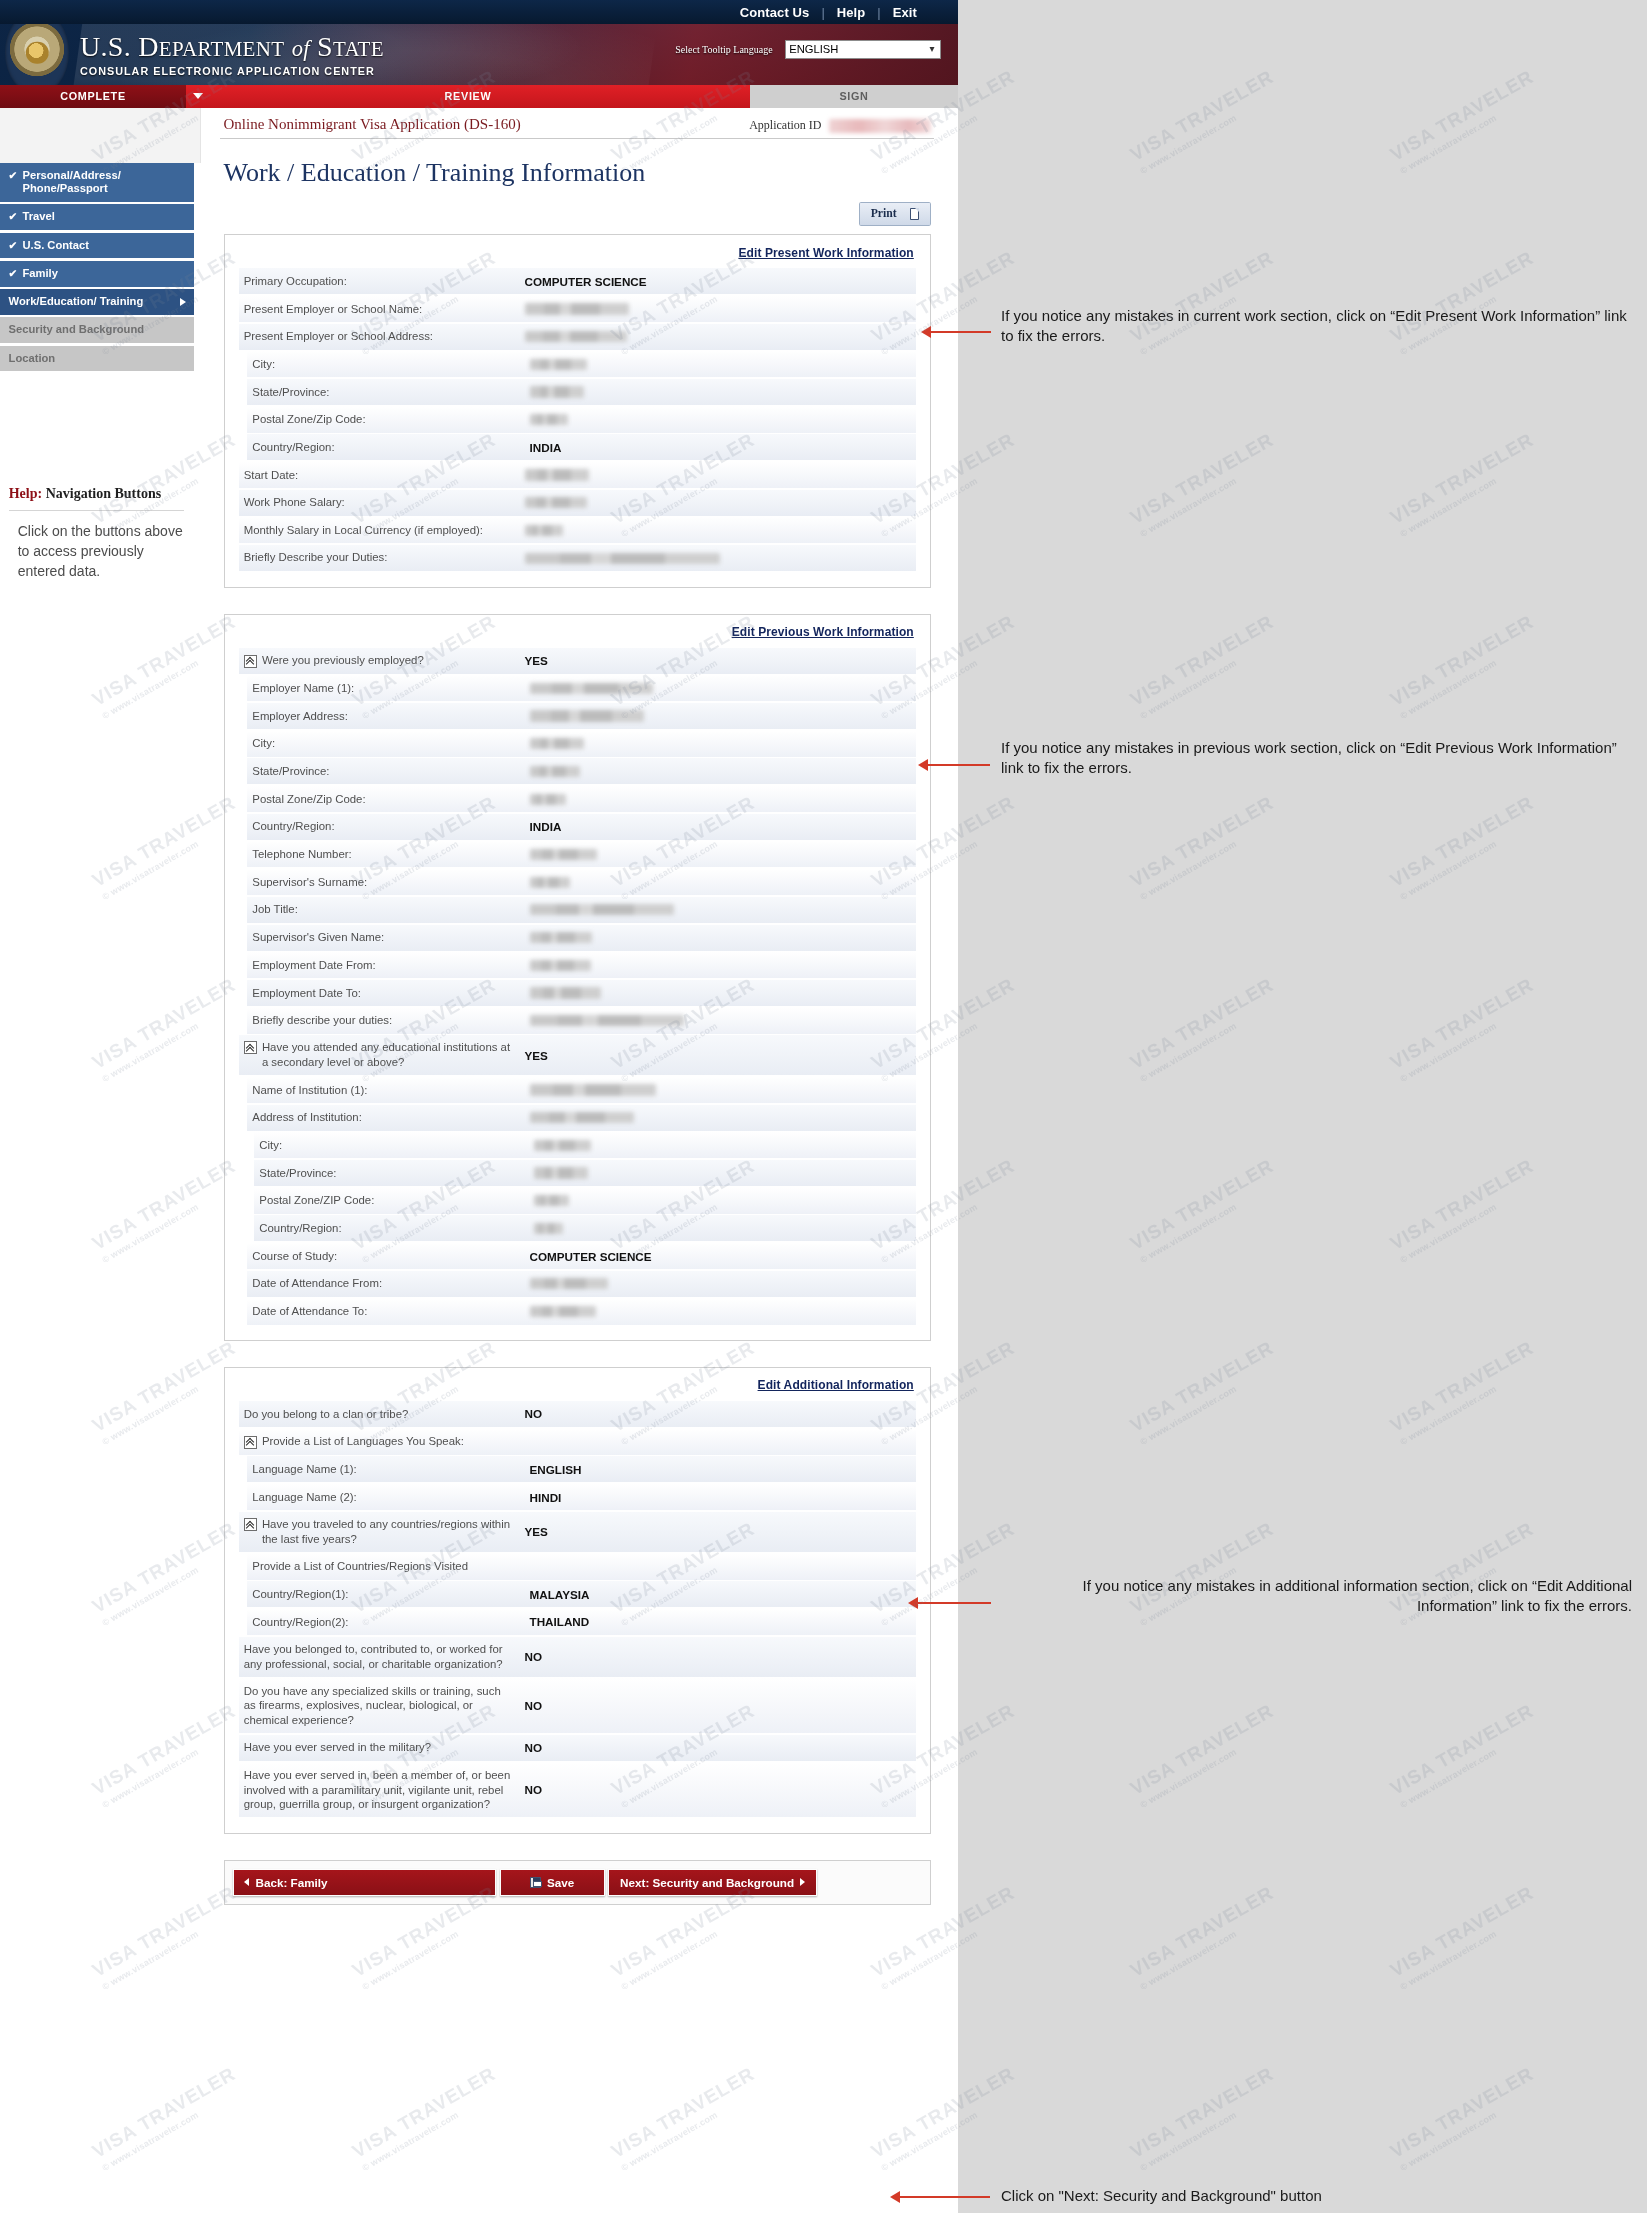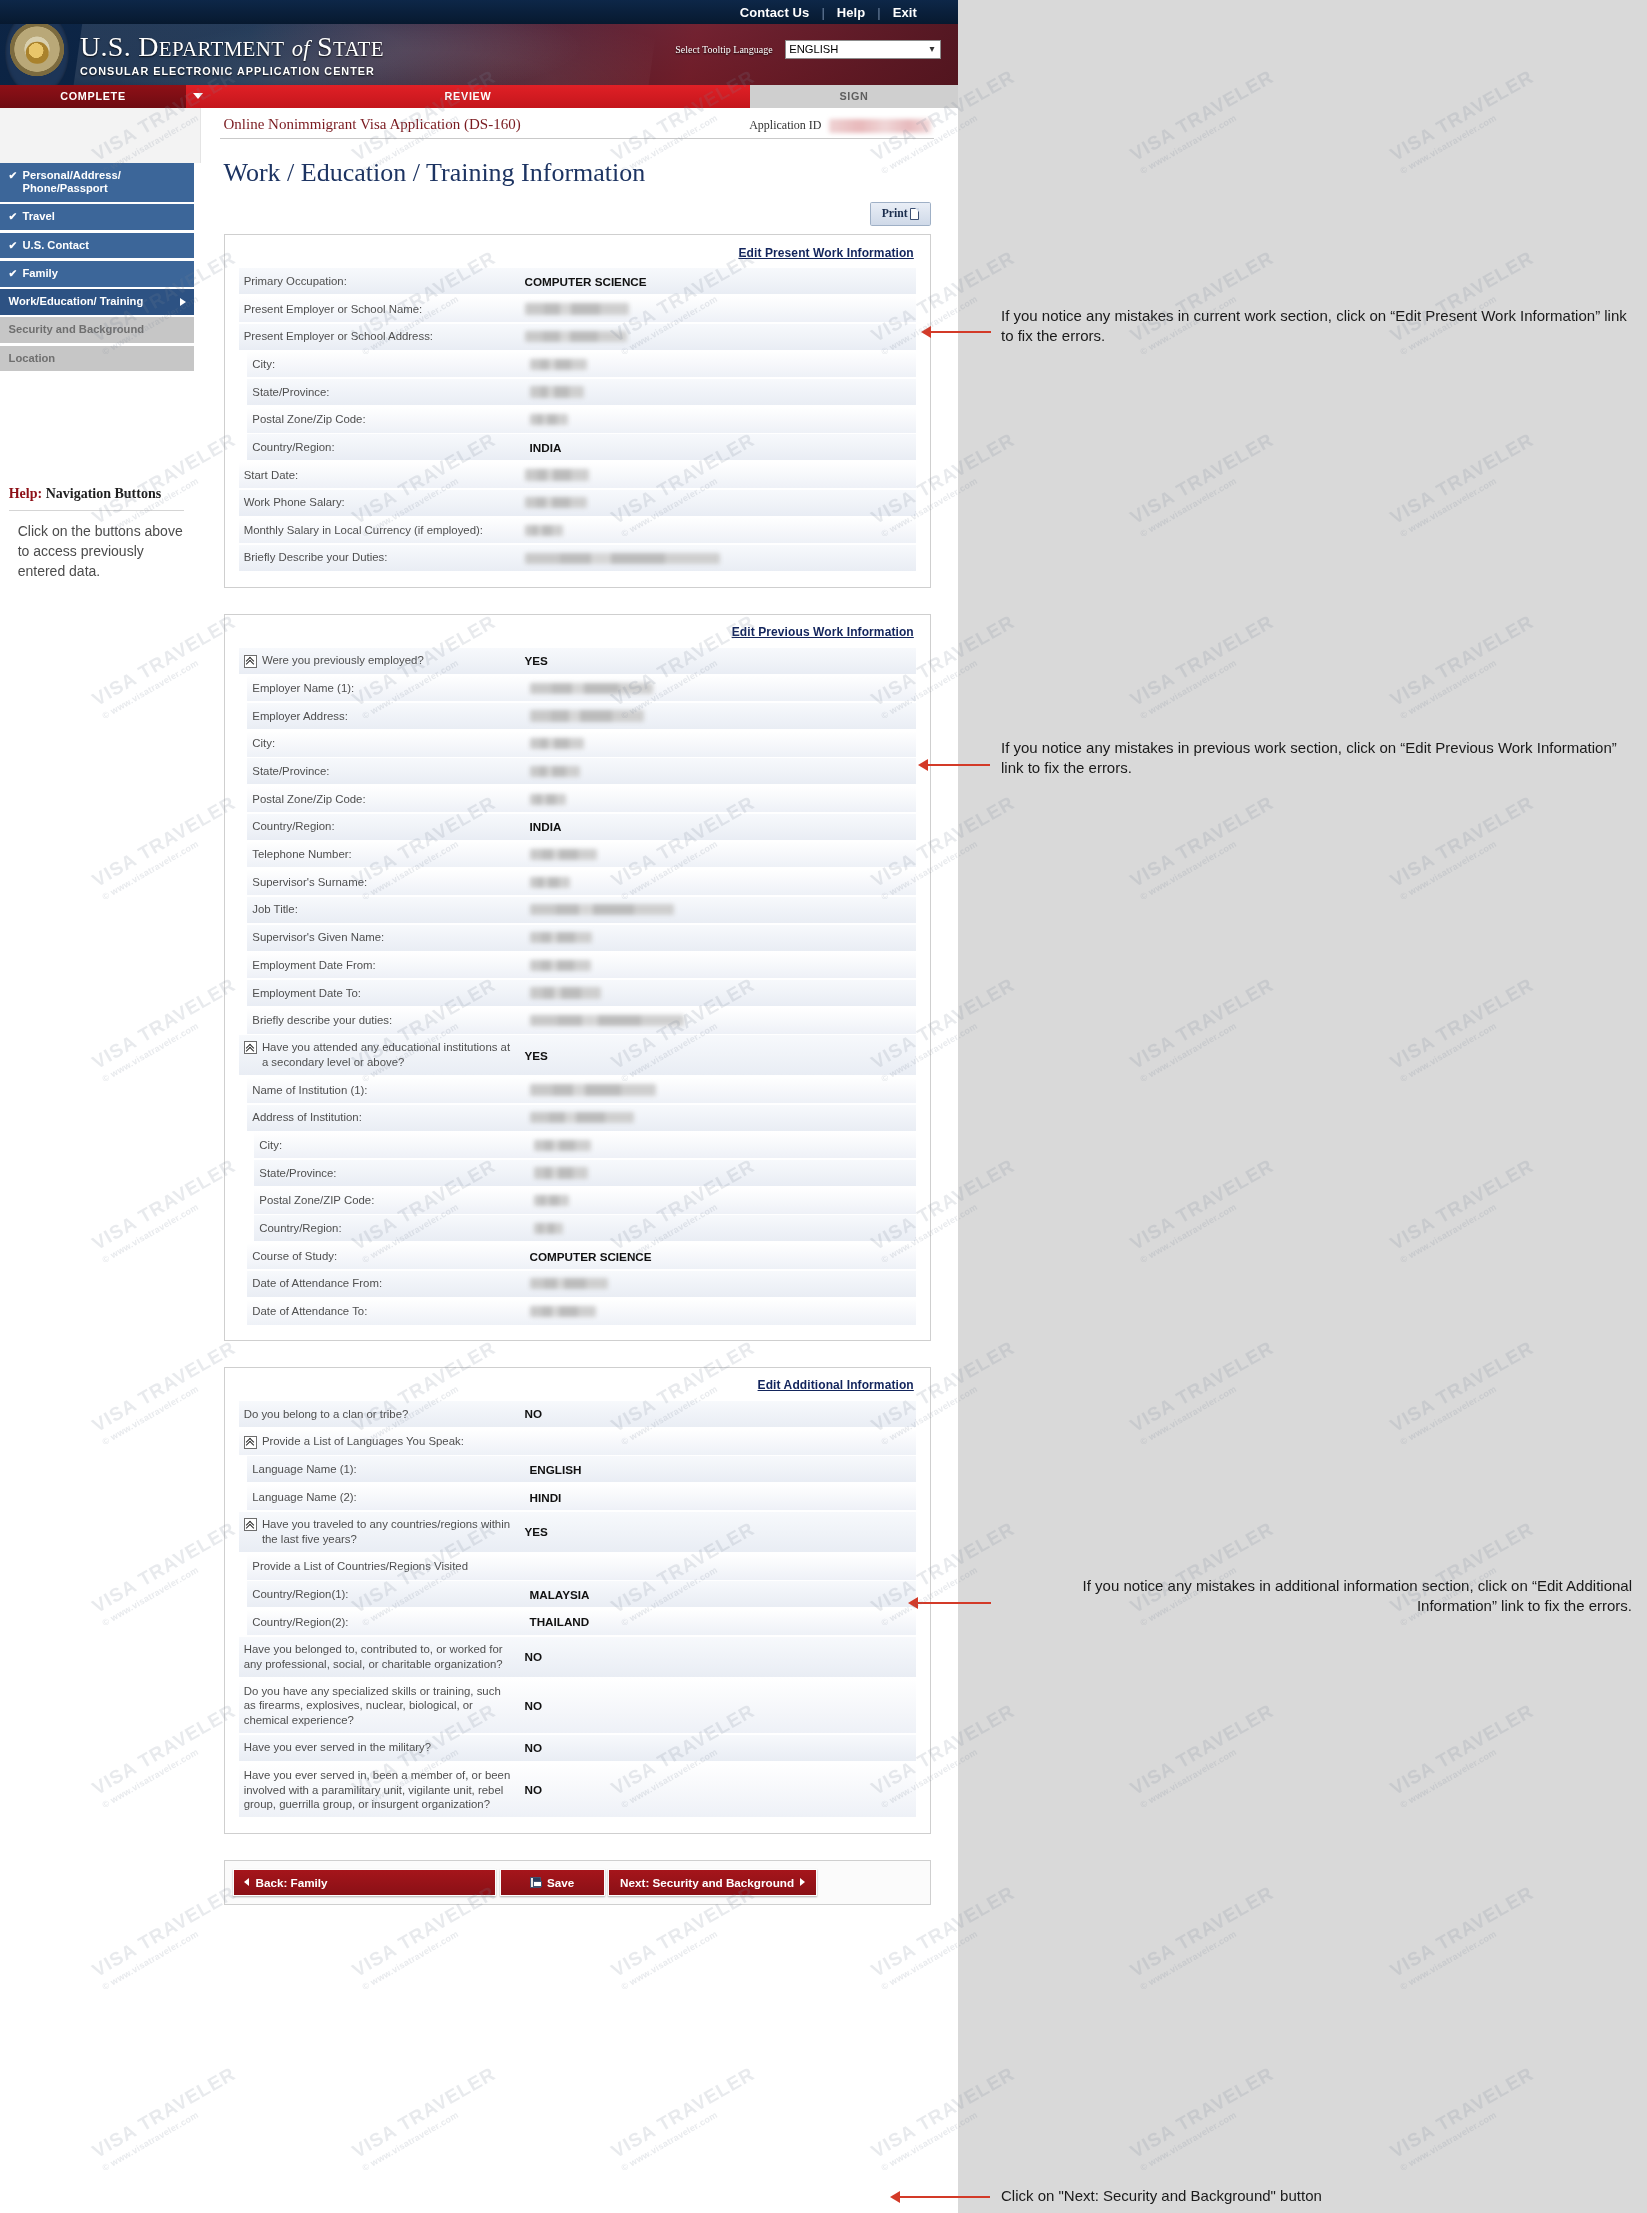--- a/index.html
+++ b/index.html
@@ -148,21 +148,21 @@
     width:102px; height:14px; border-radius:1.7px;
     background:linear-gradient(90deg,#efd3d4,#e8b9bb 30%,#f0d6d7 55%,#e7babd 78%,#f2dadb);
     filter:blur(1.9px);
   }
   #page-title {
     font-family:"Liberation Serif", serif; font-size:26px; color:#1d3462;
     margin:19px 0 3.5px 3.5px; font-weight:normal;
   }
   #print-row { display:flex; justify-content:flex-end; padding:10.4px 3.5px 8.6px 0; }
   #print-button {
-    display:flex; align-items:center; gap:2px;
+    display:flex; align-items:center; gap:13px;
     background:linear-gradient(#e9eef6,#cfd9e8); border:0.9px solid #9fb0c6;
     border-radius:1.7px; padding:4.3px 10.4px; font-size:11.7px; color:#1b2d4d; font-weight:bold;
     font-family:"Liberation Serif", serif;
   }
   #print-button .doc-icon {
     width:9.5px; height:12px; border:1.2px solid #3b4f72; border-radius:0.9px; position:relative; background:#fff;
   }
   #print-button .doc-icon::after{
     content:""; position:absolute; right:-0.9px; top:-0.9px;
     border-left:4.3px solid transparent; border-top:4.3px solid #cfd9e8;

